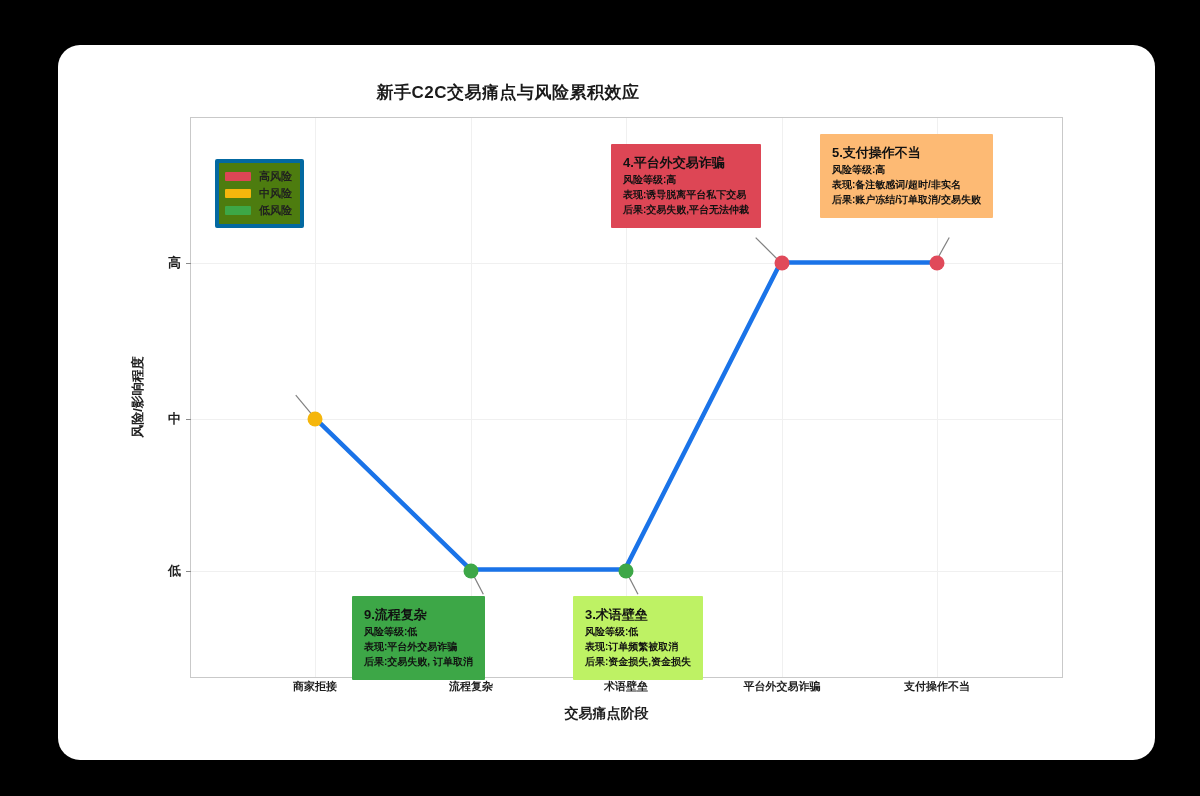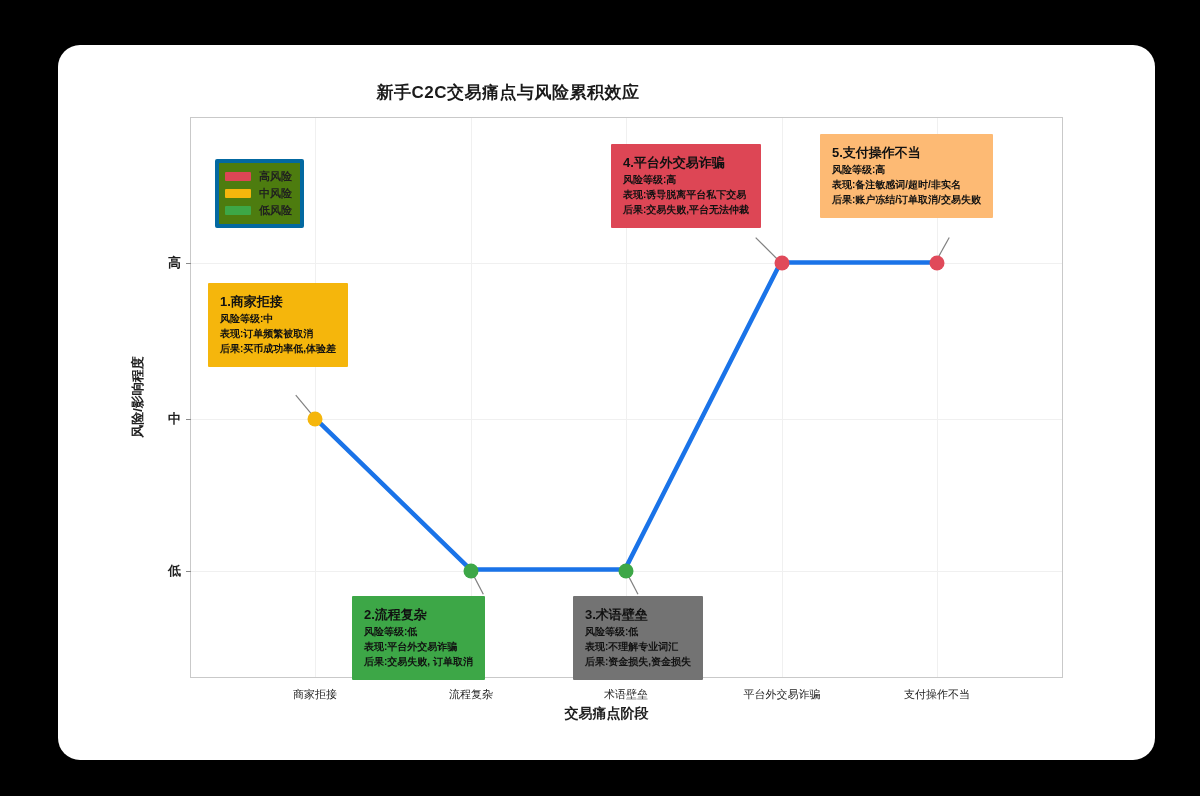--- a/index.html
+++ b/index.html
@@ -58,23 +58,23 @@
     content: "";
     position: absolute;
     right: 0; top: 50%;
     width: 5px; height: 1px;
     background: #8a8a8a;
   }
   .xtick {
     position: absolute;
     top: 100%;
     transform: translateX(-50%);
-    margin-top: 10px;
+    margin-top: 2px;
     font-size: 11px;
-    font-weight: normal;
+    font-weight: bold;
     color: #1f1f1f;
     white-space: nowrap;
   }
   #ylabel {
     position: absolute;
     left: 80px; top: 352px;
     transform: translate(-50%, -50%) rotate(-90deg);
     font-size: 13px;
     font-weight: bold;
     color: #1f1f1f;
@@ -188,38 +188,32 @@
       <div class="legend-row">
         <span class="legend-swatch" style="background:#F5B60C"></span>
         <span class="legend-text">中风险</span>
       </div>
       <div class="legend-row">
         <span class="legend-swatch" style="background:#3DA747"></span>
         <span class="legend-text">低风险</span>
       </div>
     </div>
 
-    <div class="anno" style="left:17px; top:165px; background:#F5B60C">
-      <div class="anno-title">1.商家拒接</div>
-      <div class="anno-line">风险等级:中</div>
-      <div class="anno-line">表现:订单频繁被取消</div>
-      <div class="anno-line">后果:买币成功率低,体验差</div>
-    </div>
 
     <div class="anno" style="left:161px; top:478px; background:#3DA747">
-      <div class="anno-title">2.流程复杂</div>
+      <div class="anno-title">9.流程复杂</div>
       <div class="anno-line">风险等级:低</div>
       <div class="anno-line">表现:平台外交易诈骗</div>
       <div class="anno-line">后果:交易失败, 订单取消</div>
     </div>
 
-    <div class="anno" style="left:382px; top:478px; background:#737373">
+    <div class="anno" style="left:382px; top:478px; background:#bef264">
       <div class="anno-title">3.术语壁垒</div>
       <div class="anno-line">风险等级:低</div>
-      <div class="anno-line">表现:不理解专业词汇</div>
+      <div class="anno-line">表现:订单频繁被取消</div>
       <div class="anno-line">后果:资金损失,资金损失</div>
     </div>
 
     <div class="anno" style="left:420px; top:26px; background:#DD4655">
       <div class="anno-title">4.平台外交易诈骗</div>
       <div class="anno-line">风险等级:高</div>
       <div class="anno-line">表现:诱导脱离平台私下交易</div>
       <div class="anno-line">后果:交易失败,平台无法仲裁</div>
     </div>
 

